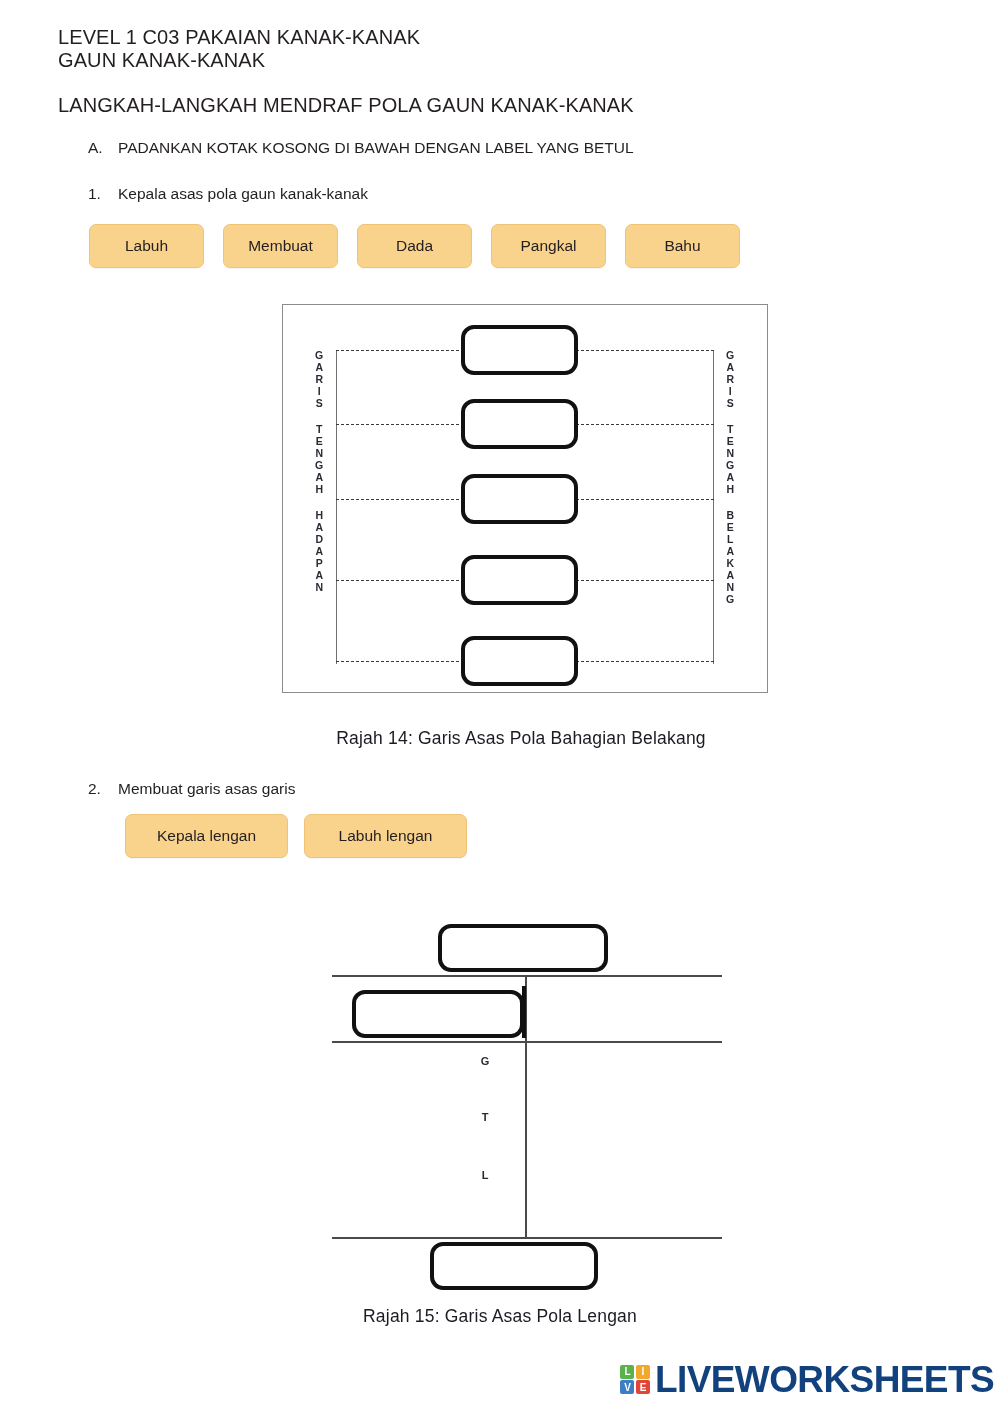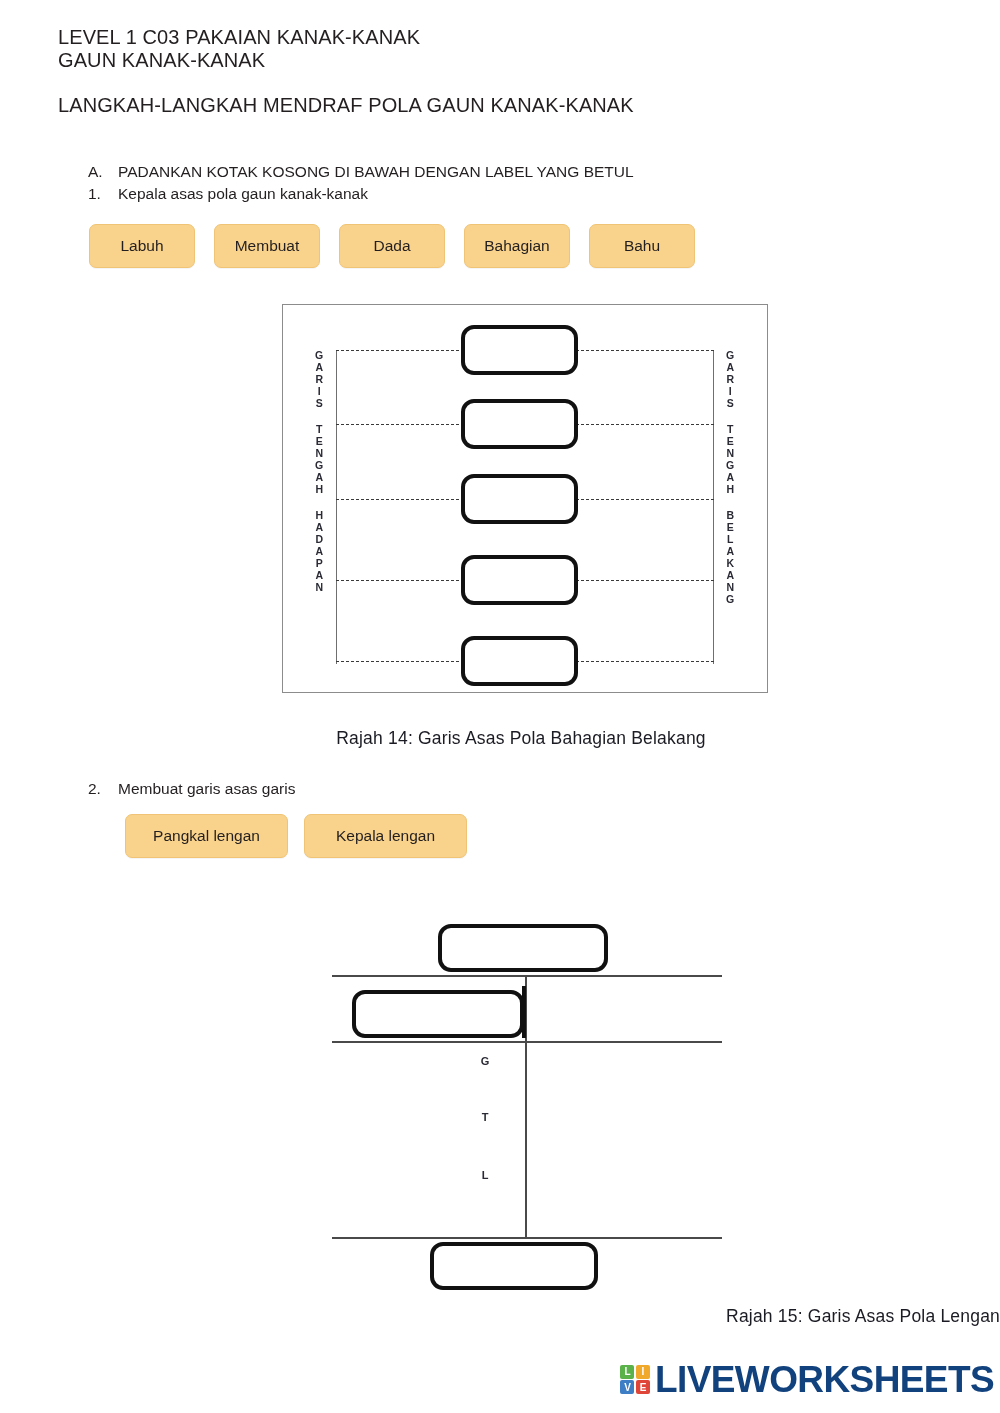--- a/index.html
+++ b/index.html
@@ -34,21 +34,21 @@
     position: absolute;
     left: 88px;
     font-size: 15.5px;
     color: #231f20;
     white-space: nowrap;
   }
   .num-row .marker {
     display: inline-block;
     width: 30px;
   }
-  #section-a { top: 139px; margin-top: 24px; }
+  #section-a { top: 139px; }
   #q1-text   { top: 185px; }
   #q2-text   { top: 780px; }
 
   
   .chip-row {
     position: absolute;
     display: flex;
   }
   .chip {
     background: #f9d28b;
@@ -58,21 +58,21 @@
     display: flex;
     align-items: center;
     justify-content: center;
     font-size: 15.5px;
     color: #231f20;
     box-sizing: border-box;
     cursor: move;
     box-shadow: 0 1px 0 rgba(0,0,0,0.04);
   }
   #chip-row-1 { top: 224px; left: 89px; gap: 19px; }
-  #chip-row-1 .chip { width: 106px; }
+  #chip-row-1 .chip { width: 115px; }
   #chip-row-2 { top: 814px; left: 125px; gap: 16px; }
   #chip-row-2 .chip { width: 163px; }
 
   
   #figure14-frame {
     position: absolute;
     left: 282px;
     top: 304px;
     width: 486px;
     height: 389px;
@@ -136,21 +136,21 @@
   .caption {
     position: absolute;
     width: 100%;
     text-align: center;
     font-size: 17.5px;
     color: #1b1b24;
     font-family: "Liberation Sans", sans-serif;
     letter-spacing: 0.2px;
   }
   #caption14 { top: 728px; left: 0; padding-left: 21px; }
-  #caption15 { top: 1306px; left: 0; text-align: right; }
+  #caption15 { top: 1306px; left: 0; }
 
   
   #figure15 {
     position: absolute;
     left: 320px;
     top: 908px;
     width: 410px;
     height: 390px;
   }
   .hline {
@@ -252,21 +252,21 @@
 </div>
 
 <div class="num-row" id="q1-text">
   <span class="marker">1.</span><span>Kepala asas pola gaun kanak-kanak</span>
 </div>
 
 <div class="chip-row" id="chip-row-1">
   <div class="chip">Labuh</div>
   <div class="chip">Membuat</div>
   <div class="chip">Dada</div>
-  <div class="chip">Bahagian</div>
+  <div class="chip">Pangkal</div>
   <div class="chip">Bahu</div>
 </div>
 
 <div id="figure14-frame">
   <div id="f14" style="position:absolute; inset:0;">
 
     <div class="vguide" id="vguide-left"></div>
     <div class="vguide" id="vguide-right"></div>
 
     <div class="dash-line" style="top:45px;"></div>
@@ -299,22 +299,22 @@
   </div>
 </div>
 
 <div class="caption" id="caption14">Rajah 14: Garis Asas Pola Bahagian Belakang</div>
 
 <div class="num-row" id="q2-text">
   <span class="marker">2.</span><span>Membuat garis asas garis</span>
 </div>
 
 <div class="chip-row" id="chip-row-2">
-  <div class="chip">Pangkal lengan</div>
   <div class="chip">Kepala lengan</div>
+  <div class="chip">Labuh lengan</div>
 </div>
 
 <div id="figure15">
   <div class="hline" id="hline-top"></div>
   <div class="hline" id="hline-mid"></div>
   <div class="hline" id="hline-bottom"></div>
 
   <div id="sleeve-center-line"></div>
   <div id="sleeve-center-thick"></div>
 

